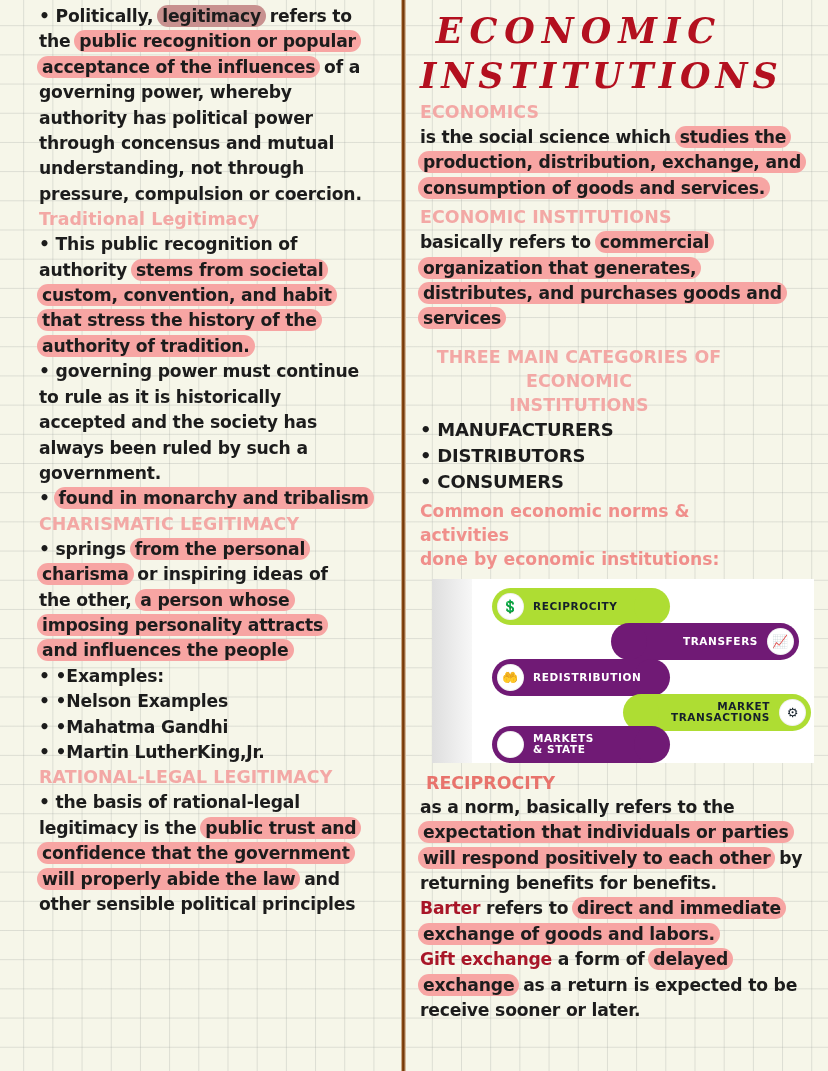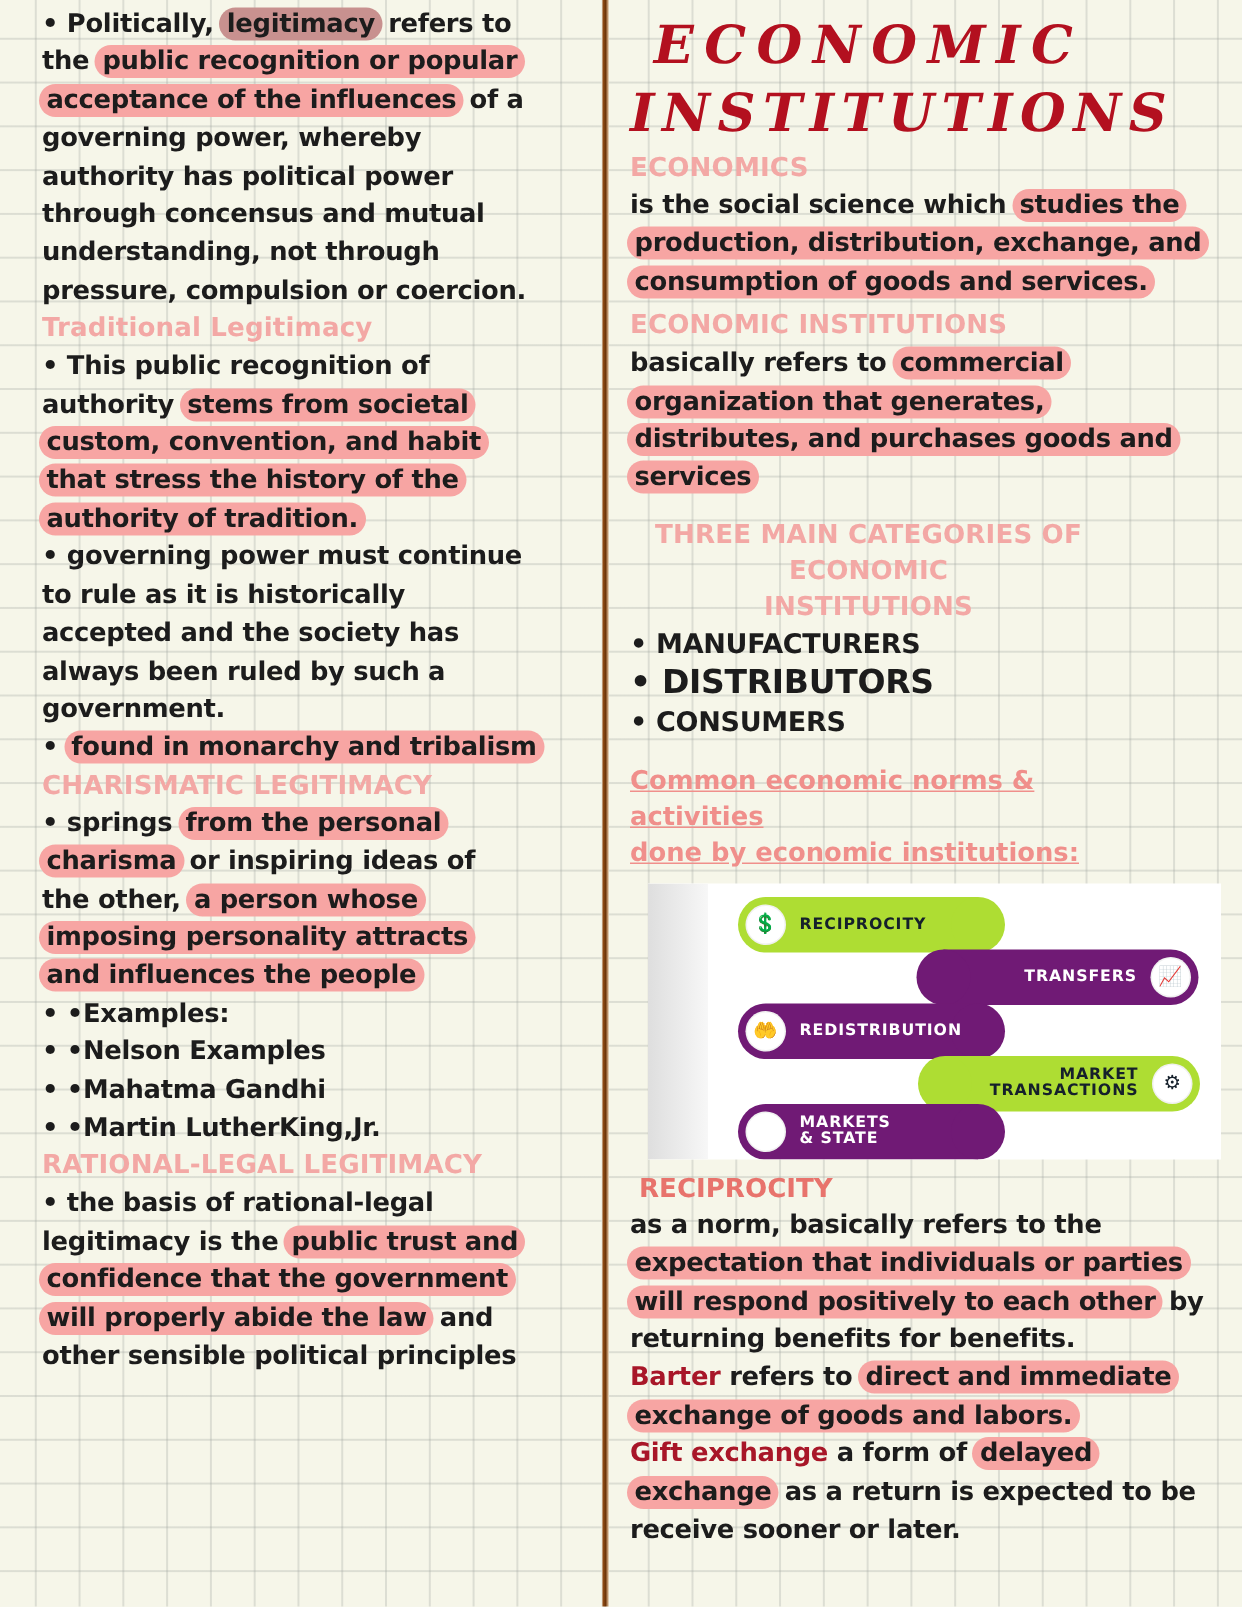--- a/index.html
+++ b/index.html
@@ -19,21 +19,21 @@
     background-size:29.2px 29.2px;
     background-position:-6px -4px;
     box-sizing:border-box;
   }
   
   #divider{
     position:absolute;top:0;bottom:0;left:401px;width:5px;
     background:linear-gradient(to right,#e9e6d8 0%,#8d4a14 25%,#6d3509 55%,#c9a078 85%,#eceada 100%);
   }
   .col{position:absolute;top:0;bottom:0;box-sizing:border-box;}
-  #left{left:6px;width:401px;padding:4px 6px 0 8px;}
+  #left{left:17px;width:401px;padding:4px 6px 0 8px;}
   #right{left:406px;width:342px;padding:4px 10px 0 14px;}
 
   
   .body-line{
     font-family:"DejaVu Sans", sans-serif;
     font-size:17.2px;
     line-height:25.4px;
     color:#1c1c1c;
     font-weight:700;
     letter-spacing:-0.2px;
@@ -219,25 +219,25 @@
         <div class="body-line"><span class="hl">distributes, and purchases goods and</span></div>
         <div class="body-line"><span class="hl">services</span></div>
       </div>
 
     <div class="head-pink center" style="margin-top:13px;">
       <div>THREE MAIN CATEGORIES OF ECONOMIC</div>
       <div>INSTITUTIONS</div>
     </div>
     <div>
         <div class="body-line" style="font-size: 18px; line-height: 26px;">• MANUFACTURERS</div>
-        <div class="body-line" style="font-size: 22px; line-height: 26px;">• DISTRIBUTORS</div>
+        <div class="body-line" style="font-size: 18px; line-height: 26px;">• DISTRIBUTORS</div>
         <div class="body-line" style="font-size: 18px; line-height: 26px;">• CONSUMERS</div>
       </div>
 
-    <div class="note-pink" style="margin-top:14px;text-decoration:underline;">
+    <div class="note-pink" style="margin-top:4px;">
       <div>Common economic norms &amp; activities</div>
       <div>done by economic institutions:</div>
     </div>
 
     <div id="infographic">
       <div class="greyband"></div>
       <div id="bars">
           <div class="bar green bar-left" style="top: 9px; left: 60px; width: 160px;">
             <div class="inner">
               <span class="badge">💲</span>
@@ -249,21 +249,21 @@
               <span class="lbl">TRANSFERS</span>
               <span class="badge">📈</span>
             </div>
           </div>
           <div class="bar navy bar-left" style="top: 80px; left: 60px; width: 160px;">
             <div class="inner">
               <span class="badge">🤲</span>
               <span class="lbl">REDISTRIBUTION</span>
             </div>
           </div>
-          <div class="bar green bar-right" style="top: 115px; right: 14px; width: 170px;">
+          <div class="bar green bar-right" style="top: 115px; right: 3px; width: 170px;">
             <div class="inner">
               <span class="lbl" style="white-space: pre-line; text-align: right;">MARKET
 TRANSACTIONS</span>
               <span class="badge">⚙</span>
             </div>
           </div>
           <div class="bar navy bar-left" style="top: 147px; left: 60px; width: 160px;">
             <div class="inner">
               <span class="badge">🏛</span>
               <span class="lbl" style="white-space: pre-line; text-align: left;">MARKETS

